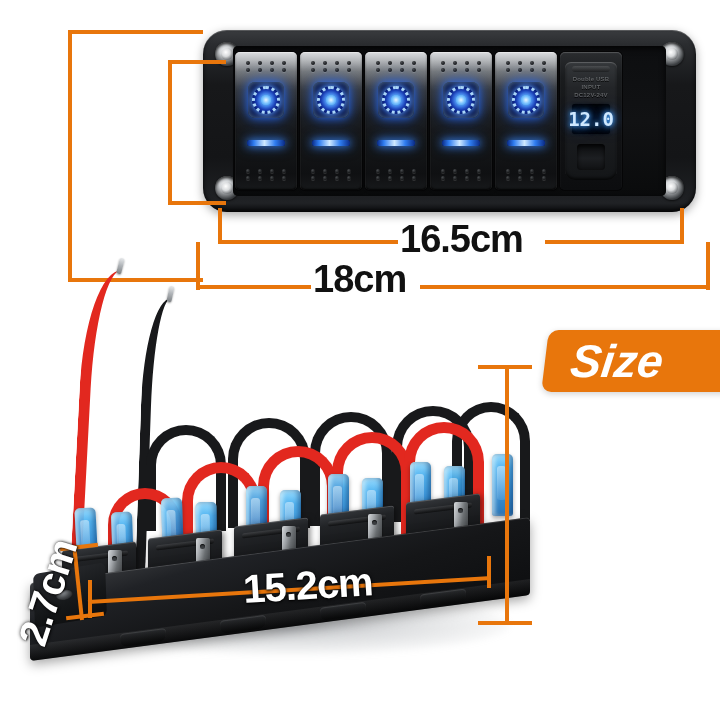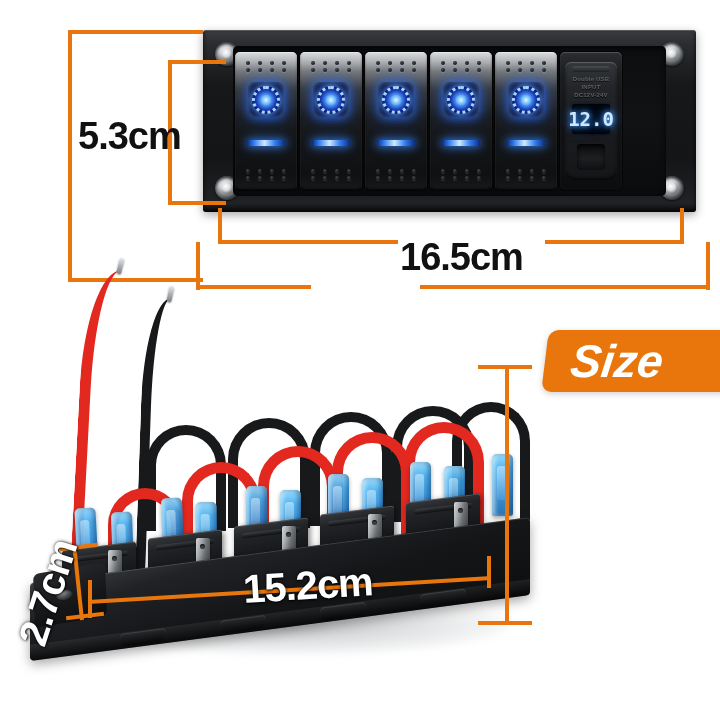--- a/index.html
+++ b/index.html
@@ -32,21 +32,21 @@
   .dim-label.white {
     color: #ffffff;
     text-shadow: 0 0 4px rgba(0,0,0,.75), 0 1px 2px rgba(0,0,0,.85);
   }
 
   
   #top-panel {
     position: absolute;
     left: 203px; top: 30px;
     width: 493px; height: 182px;
-    border-radius: 3px;
+    border-radius: 24px;
     background:
       linear-gradient(180deg, #3a3c3f 0%, #2a2c2f 8%, #17181a 30%, #141517 70%, #202225 95%, #0e0f11 100%);
     box-shadow:
       inset 0 1px 0 rgba(255,255,255,.18),
       inset 0 -2px 4px rgba(0,0,0,.8),
       0 3px 10px rgba(0,0,0,.35);
   }
   #top-panel-inner {
     position: absolute;
     left: 30px; top: 16px;
@@ -539,32 +539,32 @@
     </div>
   </div>
 
   <div class="dim-line-v" style="left:68px; top:30px; height:252px;"></div>
   <div class="dim-tick-h" style="left:68px; top:30px; width:135px;"></div>
   <div class="dim-tick-h" style="left:68px; top:278px; width:135px;"></div>
 
   <div class="dim-line-v" style="left:168px; top:60px; height:145px;"></div>
   <div class="dim-tick-h" style="left:168px; top:60px; width:58px;"></div>
   <div class="dim-tick-h" style="left:168px; top:201px; width:58px;"></div>
-  <div class="dim-label" style="left:78px; top:115px; font-size:38px;">5.3cm</div>
 
   <div class="dim-tick-v" style="left:218px; top:208px; height:36px;"></div>
   <div class="dim-tick-v" style="left:680px; top:208px; height:36px;"></div>
   <div class="dim-line-h" style="left:218px; top:240px; width:180px;"></div>
   <div class="dim-line-h" style="left:545px; top:240px; width:139px;"></div>
-  <div class="dim-label" style="left:400px; top:236px; font-size:38px;">16.5cm</div>
+  <div class="dim-label" style="left:400px; top:218px; font-size:38px;">16.5cm</div>
 
   <div class="dim-tick-v" style="left:196px; top:242px; height:48px;"></div>
   <div class="dim-tick-v" style="left:706px; top:242px; height:48px;"></div>
   <div class="dim-line-h" style="left:196px; top:285px; width:115px;"></div>
   <div class="dim-line-h" style="left:420px; top:285px; width:290px;"></div>
+  <div class="dim-label" style="left:313px; top:258px; font-size:38px;">18cm</div>
 
   <div id="bottom-product">
 
     <div id="base-shadow"></div>
 
     <div class="lead-wire wire-red" style="left:78px; top:20px; width:48px; height:300px; border-left-width:11px; border-radius:60% 0 0 0/40% 0 0 0; transform:rotate(3deg);"></div>
     <div class="tinned-end" style="left:118px; top:8px; transform:rotate(14deg);"></div>
 
     <div class="lead-wire wire-black" style="left:140px; top:48px; width:34px; height:272px; border-left-width:10px; border-radius:60% 0 0 0/40% 0 0 0; transform:rotate(2deg);"></div>
     <div class="tinned-end" style="left:168px; top:36px; transform:rotate(12deg);"></div>

